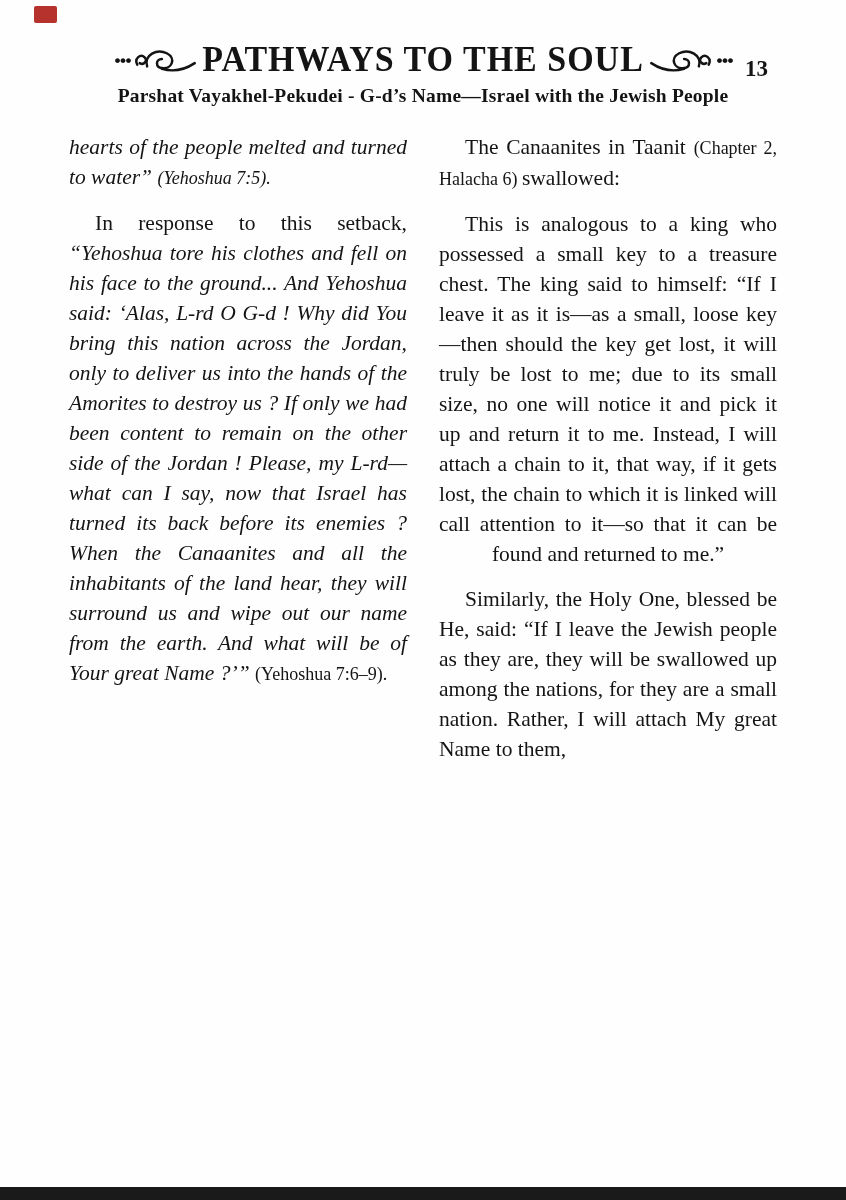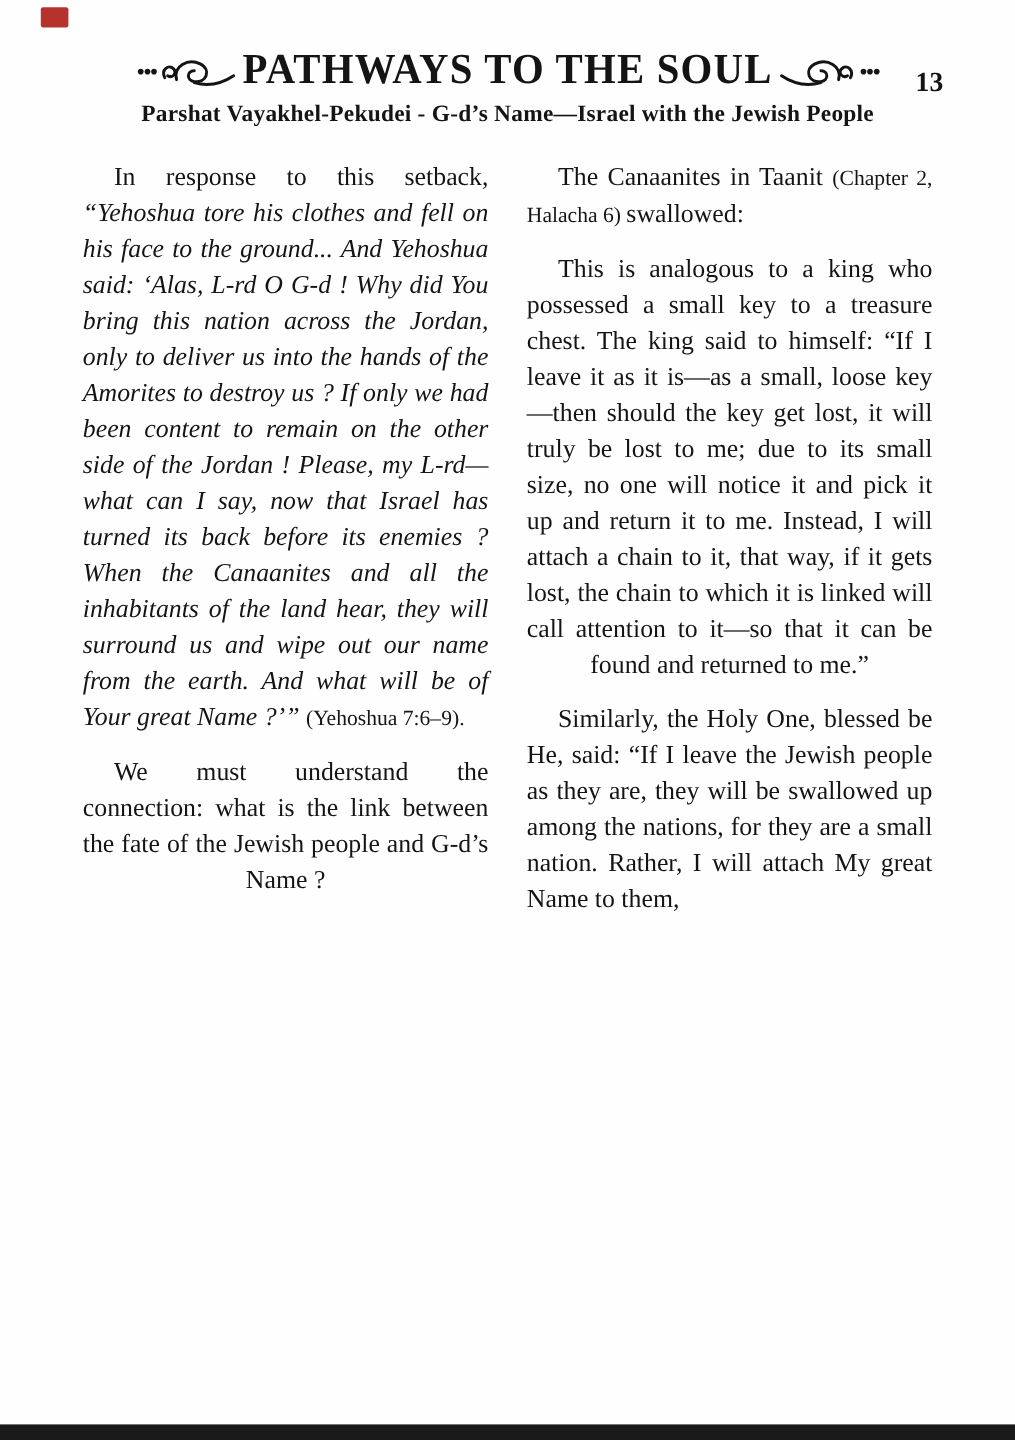--- a/index.html
+++ b/index.html
@@ -32,21 +32,21 @@
     font-weight:bold; font-size:34px; letter-spacing:1px;
     white-space:nowrap; transform:scaleY(1.05);
   }
   .orn-dots {
     font-weight:bold; font-size:30px; letter-spacing:-2px;
     position:relative; top:-6px;
   }
   .flourish { display:block; }
   .flourish.right { transform:scaleX(-1); }
   .page-number {
-    position:absolute; right:60px; top:56px;
+    position:absolute; right:78px; top:56px;
     font-weight:bold; font-size:23px;
   }
   .subtitle {
     margin-top:9px;
     font-weight:bold; font-size:19.5px;
     letter-spacing:0.2px;
   }
   
   .columns {
     display:flex; column-gap:32px;
@@ -96,25 +96,25 @@
       </span>
       <span class="orn-dots">...</span>
     </div>
     <div class="page-number">13</div>
     <div class="subtitle">Parshat Vayakhel-Pekudei - G-d’s Name—Israel with the Jewish People</div>
   </div>
 
   <div class="columns">
 
     <div class="column">
+      <p>
+        <span class="ital">hearts of the people melted and turned to water” </span><span class="cite ital">(Yehoshua 7:5).</span>
+      </p>
       <p class="indent">
         <span>In response to this setback, </span><span class="ital">“Yehoshua tore his clothes and fell on his face to the ground... And Yehoshua said: ‘Alas, L-rd O G-d&nbsp;! Why did You bring this nation across the Jordan, only to deliver us into the hands of the Amorites to destroy us&nbsp;? If only we had been content to remain on the other side of the Jordan&nbsp;! Please, my L-rd—what can I say, now that Israel has turned its back before its enemies&nbsp;? When the Canaanites and all the inhabitants of the land hear, they will surround us and wipe out our name from the earth. And what will be of Your great Name&nbsp;?’” </span><span class="cite">(Yehoshua 7:6–9).</span>
-      </p>
-      <p class="indent center-last">
-        <span>We must understand the connection: what is the link between the fate of the Jewish people and G-d’s Name&nbsp;?</span>
       </p>
     </div>
 
     <div class="column">
       <p class="indent">
         <span>The Canaanites in Taanit </span><span class="cite">(Chapter 2, Halacha 6) </span><span>swallowed:</span>
       </p>
       <p class="indent center-last">
         <span>This is analogous to a king who possessed a small key to a treasure chest. The king said to himself: “If I leave it as it is—as a small, loose key—then should the key get lost, it will truly be lost to me; due to its small size, no one will notice it and pick it up and return it to me. Instead, I will attach a chain to it, that way, if it gets lost, the chain to which it is linked will call attention to it—so that it can be found and returned to me.”</span>
       </p>

